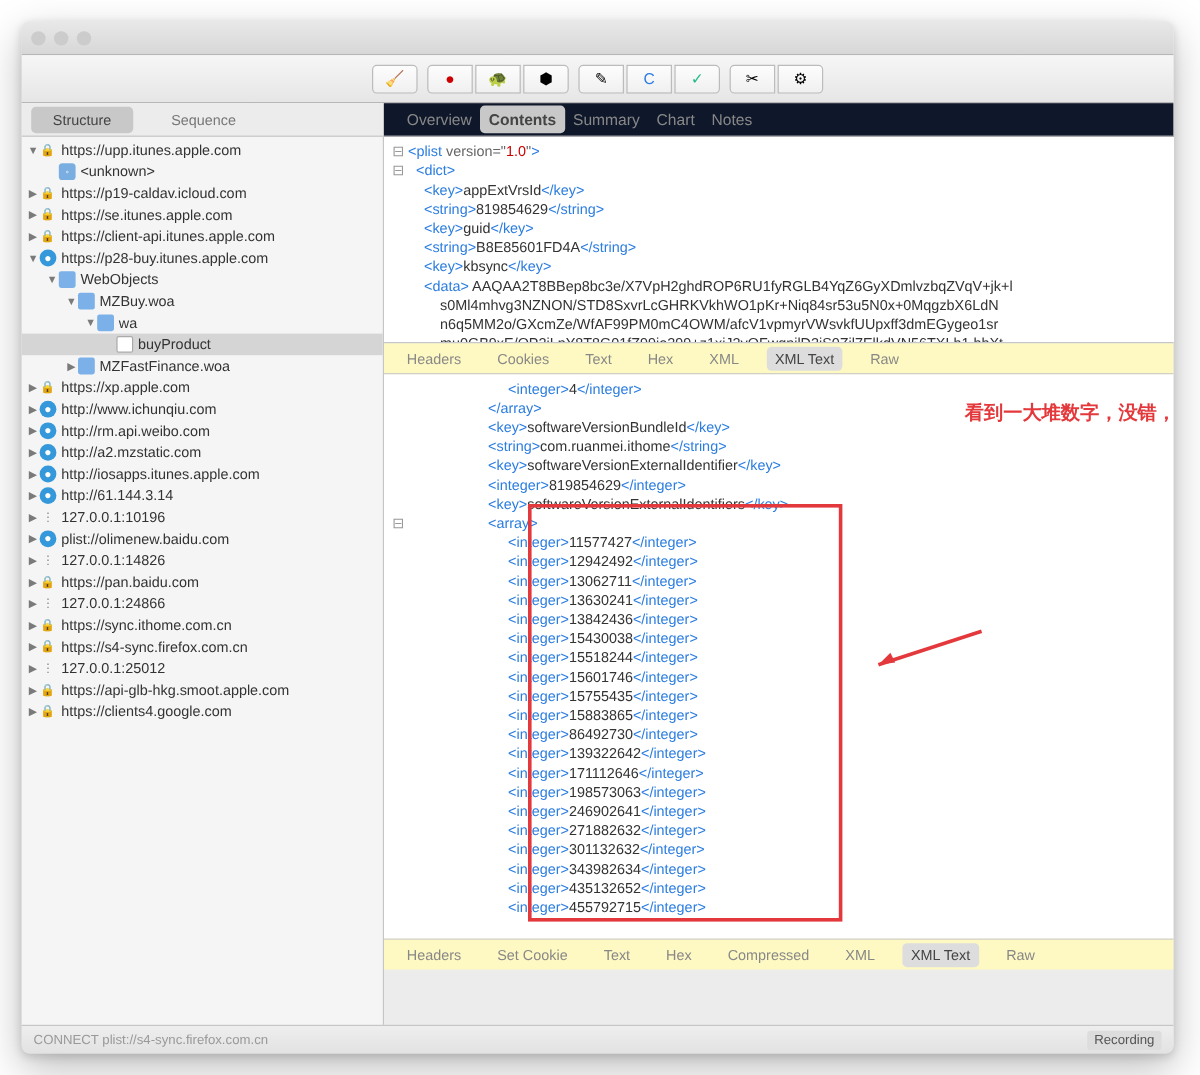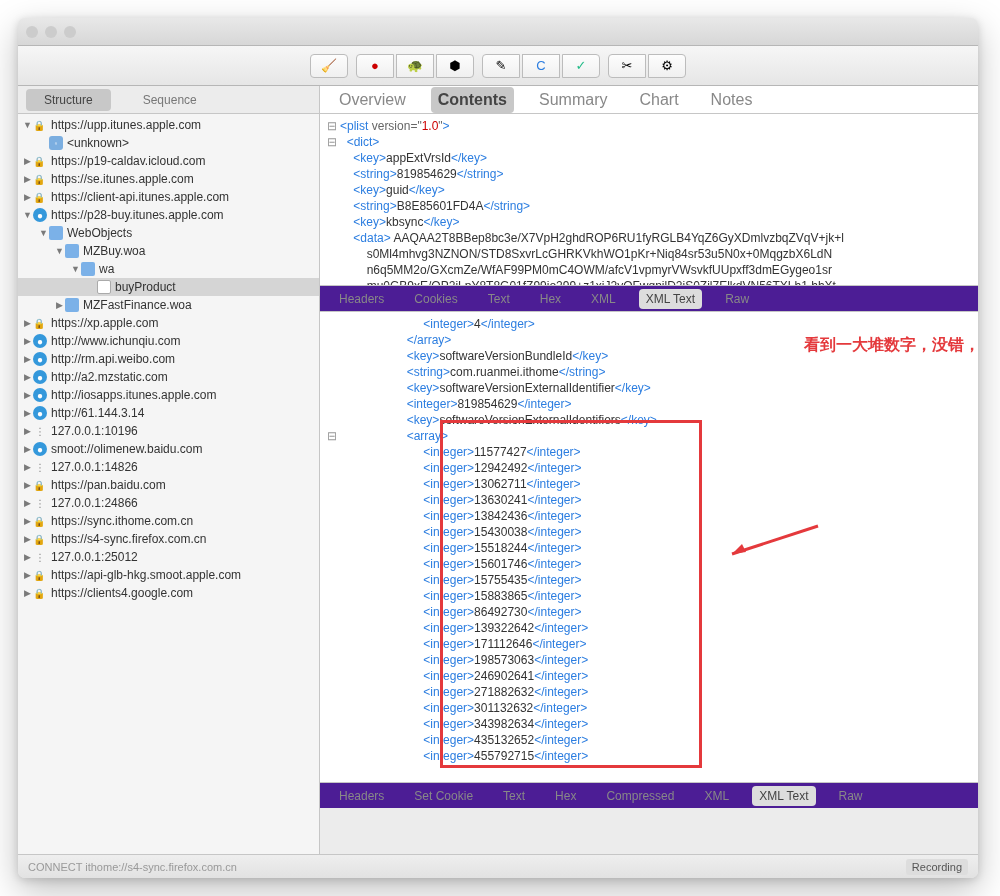--- a/index.html
+++ b/index.html
@@ -25,31 +25,31 @@
 .trow.sel { background: #d5d5d5; }
 .tog { width: 11px; text-align: center; color: #7a7a7a; font-size: 9px; user-select: none; }
 .padc { display: inline-block; }
 .ic { width: 14px; height: 14px; margin-right: 4px; display: inline-flex; align-items: center; justify-content: center; font-size: 10px; }
 .ic.lock { color: #888; }
 .ic.globe { background: #3498db; color: #fff; border-radius: 50%; }
 .ic.web { background: #7baee0; color: #fff; border-radius: 3px; font-size: 8px;}
 .ic.folder { background: #7bb1e8; border-radius: 2px; }
 .ic.file { border: 1px solid #aaa; background: #fff; border-radius: 2px; }
 .main { flex: 1; display: flex; flex-direction: column; min-width: 0; }
-.mtabs { height: 28px; display: flex; align-items: center; gap: 18px; padding: 0 12px; border-bottom: 1px solid #c6c6c6; background: #ffffff; font-size: 16px; }
+.mtabs { height: 28px; display: flex; align-items: center; padding: 0 12px; border-bottom: 1px solid #c6c6c6; background: #0f172a; font-size: 13px; }
 .mtab { color: #888; padding: 4px 7px; border-radius: 4px; }
 .mtab.active { background: #c8c8c8; color: #444; font-weight: bold; }
 .pane { flex: 1; background: #fff; overflow: auto; font-family: Menlo, Consolas, monospace; font-size: 12px; padding: 4px 10px 4px 6px; white-space: nowrap; border-bottom: 1px solid #c6c6c6; position: relative; }
 .xml { line-height: 16px; }
 .xml .gut { display: inline-block; width: 12px; color: #999; text-align: center; margin-right: 2px;}
 .tag { color: #2b7de0; }
 .attr { color: #666; }
 .val { color: #c00; }
 .txt { color: #333; }
-.subtabs { height: 26px; display: flex; align-items: center; gap: 16px; padding: 0 12px; background: #4c1d95; font-size: 12px; color: #888; border-bottom: 1px solid #c6c6c6;}
+.subtabs { height: 26px; display: flex; align-items: center; gap: 16px; padding: 0 12px; background: #fef9c3; font-size: 12px; color: #888; border-bottom: 1px solid #c6c6c6;}
 .subtabs.bottom { border-top: 1px solid #c6c6c6; border-bottom: none; }
 .subtab { padding: 3px 7px; }
 .subtab.active { background: #ddd; border-radius: 4px; color: #444; }
 .pane2 { height: 470px; background: #fff; font-family: Menlo, Consolas, monospace; font-size: 12px; padding: 4px 10px 4px 6px; white-space: nowrap; position: relative; overflow: hidden; }
 .redbox { position: absolute; border: 3px solid #e4393c; left: 120px; top: 108px; width: 262px; height: 348px; pointer-events:none;}
 .anno { position: absolute; right: 14px; top: 20px; width: 160px; font-size: 16px; color: #e4393c; line-height: 26px; font-weight: bold; font-family: "PingFang SC","Microsoft YaHei",sans-serif; }
 .arrow { position: absolute; right: 158px; top: 212px; width: 90px; height: 32px; pointer-events:none; }
 .statusbar { height: 24px; background: linear-gradient(#eee,#e2e2e2); display: flex; align-items: center; padding: 0 10px; font-size: 11px; color: #999; border-top: 1px solid #c6c6c6; }
 .recbtn { margin-left: auto; font-size: 11px; color: #555; background: #ddd; padding: 2px 6px; border-radius: 3px; }
 </style>
@@ -194,21 +194,21 @@
           <div class="trow">
             <span class="padc" style="width: 4px;"></span>
             <span class="tog">▶</span>
             <span class="ic lock">⋮</span>
             <span>127.0.0.1:10196</span>
           </div>
           <div class="trow">
             <span class="padc" style="width: 4px;"></span>
             <span class="tog">▶</span>
             <span class="ic globe">●</span>
-            <span>smoot://olimenew.baidu.com</span>
+            <span>plist://olimenew.baidu.com</span>
           </div>
           <div class="trow">
             <span class="padc" style="width: 4px;"></span>
             <span class="tog">▶</span>
             <span class="ic lock">⋮</span>
             <span>127.0.0.1:14826</span>
           </div>
           <div class="trow">
             <span class="padc" style="width: 4px;"></span>
             <span class="tog">▶</span>
@@ -290,16 +290,16 @@
           <div class="subtab">Hex</div>
           <div class="subtab">Compressed</div>
           <div class="subtab">XML</div>
           <div class="subtab active">XML Text</div>
           <div class="subtab">Raw</div>
         </div>
     </div>
   </div>
 
   <div class="statusbar">
-    <span>CONNECT ithome://s4-sync.firefox.com.cn</span>
+    <span>CONNECT plist://s4-sync.firefox.com.cn</span>
     <span class="recbtn">Recording</span>
   </div>
 </div>
 
 </body></html>

